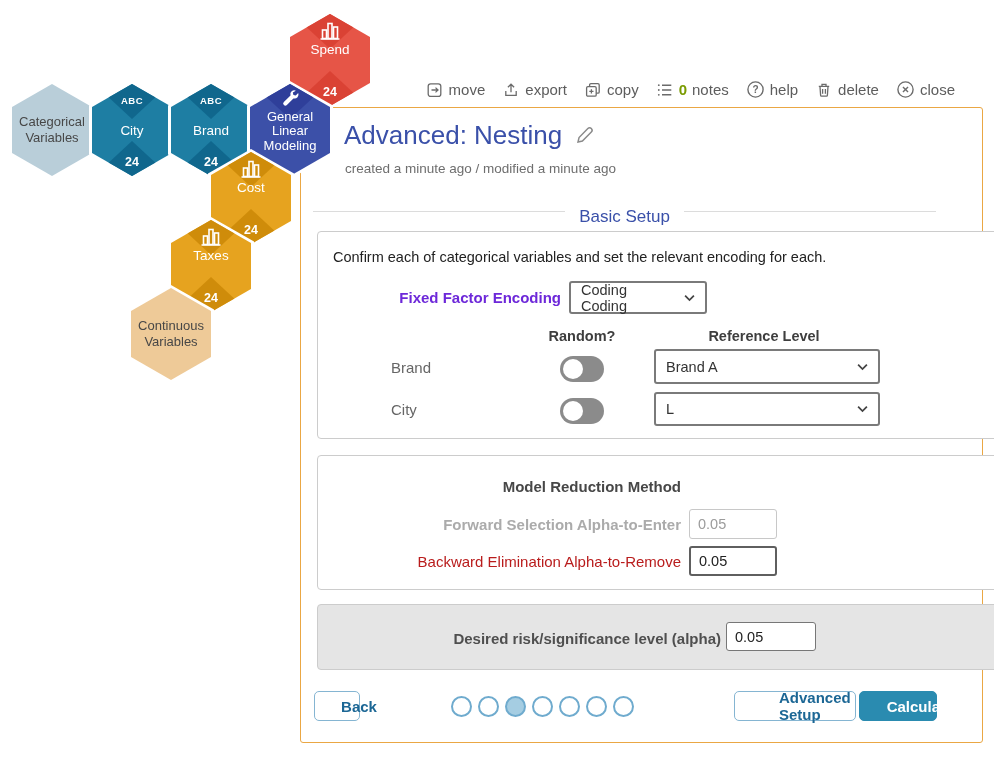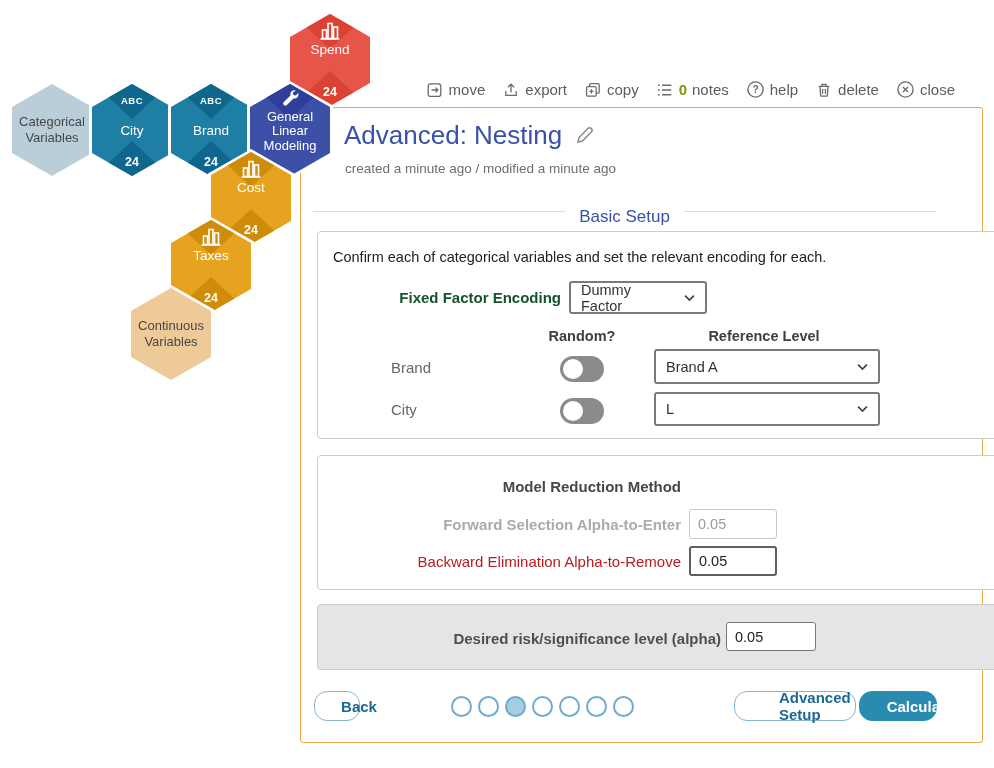--- a/index.html
+++ b/index.html
@@ -28,36 +28,36 @@
   .divider{position:absolute;left:12px;top:87px;width:623px;display:flex;align-items:center;gap:14px;}
   .divider::before,.divider::after{content:"";flex:1;height:1px;background:#dcdcdc;}
   .divider span{color:var(--c-accent);font-size:17px;margin-top:12px;}
 
   .box{position:absolute;left:16px;width:714px;background:#fff;border:1px solid #ccc;border-radius:4px;}
   .box1{top:123px;height:208px;}
   .box2{top:347px;height:135px;}
   .box3{top:496px;height:66px;background:#e5e5e5;}
 
   .instruction{position:absolute;left:15px;top:17px;font-size:14.5px;color:#222;margin:0;}
-  .flabel{position:absolute;font-size:15px;font-weight:600;color:#14532d;text-align:right;line-height:18px;}
+  .flabel{position:absolute;font-size:15px;font-weight:600;color:#6d28d9;text-align:right;line-height:18px;}
   .hdr{position:absolute;font-size:14.5px;font-weight:600;color:#3e3e3e;text-align:center;}
   .rowlabel{position:absolute;font-size:15px;color:#666;line-height:18px;}
 
   .select{position:absolute;border:2px solid #7a7a7a;border-radius:3px;background:#fff;display:flex;
           align-items:center;justify-content:space-between;padding:0 10px;font-size:14.5px;color:#333;cursor:pointer;}
   .select .chev{flex:0 0 auto;margin-left:8px;}
 
   .tinput{position:absolute;border:2px solid #5f5f5f;border-radius:3px;font-size:14.5px;color:#222;
           padding:0 8px;font-family:inherit;background:#fff;outline:none;}
   .tinput.disabled{border:1px solid #c8c8c8;color:#9c9c9c;}
 
   .toggle{position:absolute;width:44px;height:26px;border-radius:13px;background:var(--c-toggle);cursor:pointer;}
   .toggle::after{content:"";position:absolute;left:3px;top:3px;width:20px;height:20px;border-radius:50%;background:#fff;}
 
-  .btn{position:absolute;display:flex;align-items:center;justify-content:center;border-radius:13px;
+  .btn{position:absolute;display:flex;align-items:center;justify-content:center;border-radius:5px;
        font-size:15px;font-weight:600;cursor:pointer;height:30px;top:583px;padding-left:44px;}
   .btn-outline{border:1px solid #85b5d2;color:#1c6795;background:#fff;}
   .btn-back{left:13px;width:44px;}
   .btn-adv{left:433px;width:122px;}
   .btn-calc{left:558px;width:78px;background:var(--c-btnteal);border:1px solid var(--c-btnteal);color:#fff;font-weight:700;}
   .dots{position:absolute;left:150px;top:583px;height:30px;display:flex;align-items:center;gap:6px;}
   .dot{width:21px;height:21px;border-radius:50%;border:2px solid var(--c-dot);background:#fff;cursor:pointer;}
   .dot.active{background:var(--c-dotfill);}
 
   
@@ -160,21 +160,21 @@
 
     <div class="divider">
       <span>Basic Setup</span>
     </div>
 
     <div class="box box1">
       <p class="instruction">Confirm each of categorical variables and set the relevant encoding for each.</p>
 
       <div class="flabel" style="left:0;width:243px;top:57px;">Fixed Factor Encoding</div>
       <div class="select" style="left:251px;top:49px;width:138px;height:33px;">
-        <span>Dummy Factor</span>
+        <span>Coding Coding</span>
         <svg class="chev" width="11" height="8" viewBox="0 0 10 7" fill="none" stroke="#444" stroke-width="1.6">
             <path d="M1 1.4 5 5.4 9 1.4"></path>
           </svg>
       </div>
 
       <div class="hdr" style="left:214px;top:96px;width:100px;">Random?</div>
       <div class="hdr" style="left:366px;top:96px;width:160px;">Reference Level</div>
 
       <div class="rowlabel" style="left:73px;top:127px;">Brand</div>
       <div class="toggle" style="left:242px;top:124px;"></div>

